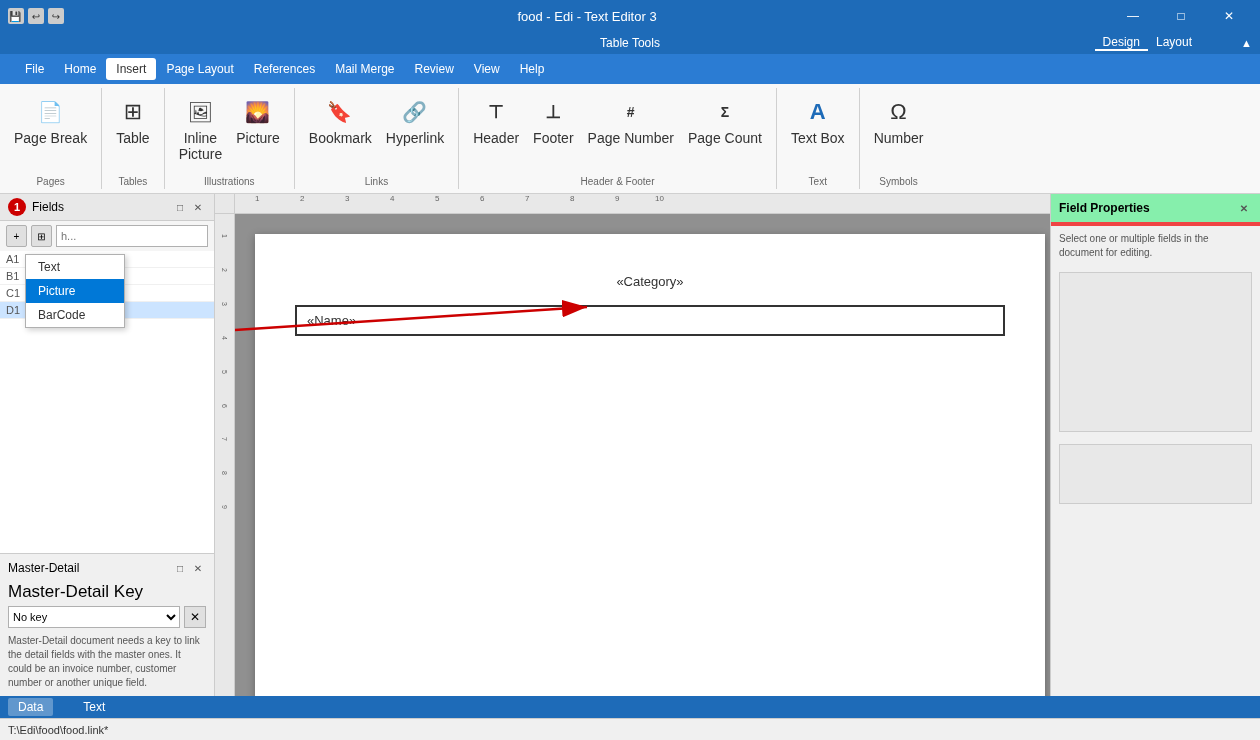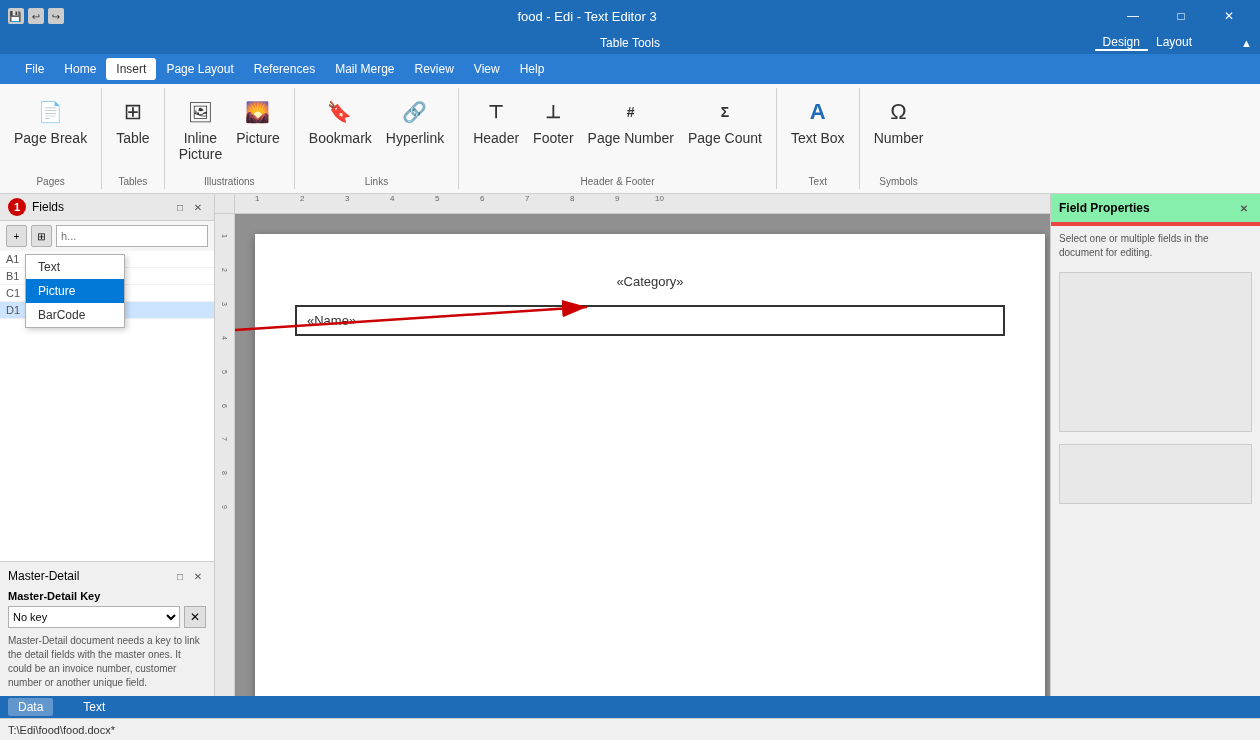--- a/index.html
+++ b/index.html
@@ -217,21 +217,21 @@
       padding: 6px 8px;
     }
     .master-detail-title {
       font-size: 12px;
       font-weight: normal;
       margin-bottom: 6px;
       display: flex;
       align-items: center;
       justify-content: space-between;
     }
-    .master-detail-key-label { font-size: 11px; margin-bottom: 4px; font-weight: bold; }
+    .master-detail-key-label { font-size: 17px; margin-bottom: 4px; }
     .key-select-row {
       display: flex;
       gap: 4px;
       margin-bottom: 6px;
     }
     .key-select {
       flex: 1;
       height: 22px;
       border: 1px solid #b0b0b0;
       font-size: 11px;
@@ -690,14 +690,14 @@
   </div>
 
 </div>
 
 <div class="status-bar">
   <div class="status-tab active">Data</div>
   <div class="status-tab">Text</div>
 </div>
 
 <div class="bottom-bar">
-  <span>T:\Edi\food\food.docx*</span>
+  <span>T:\Edi\food\food.link*</span>
 </div>
 
 </body></html>

